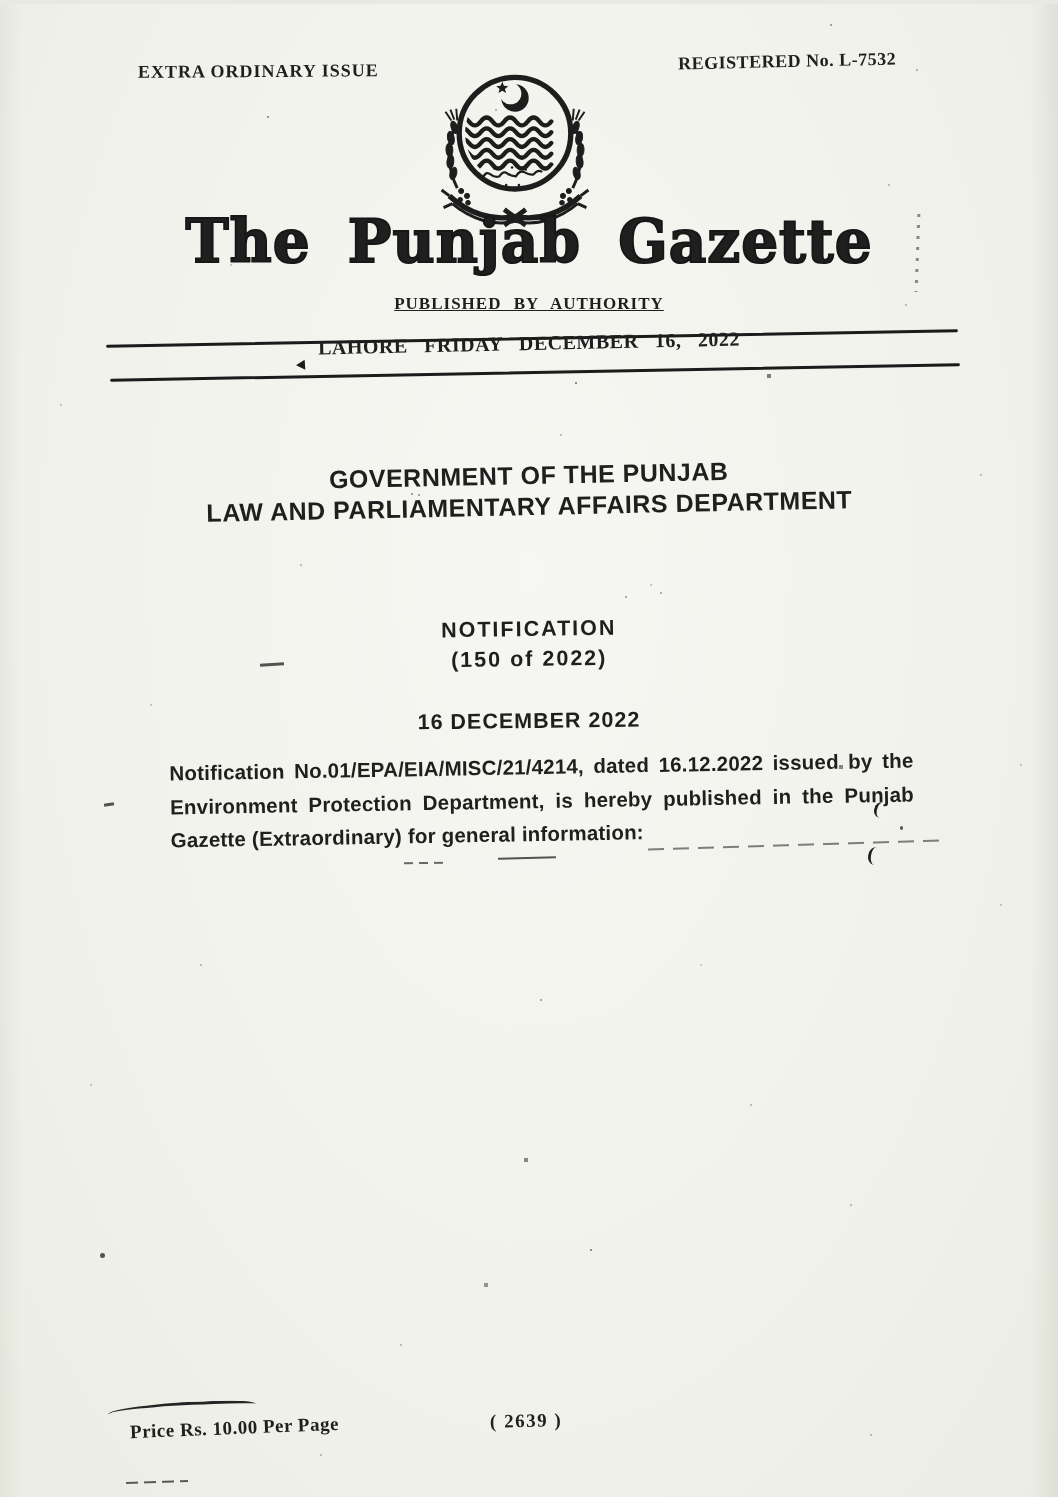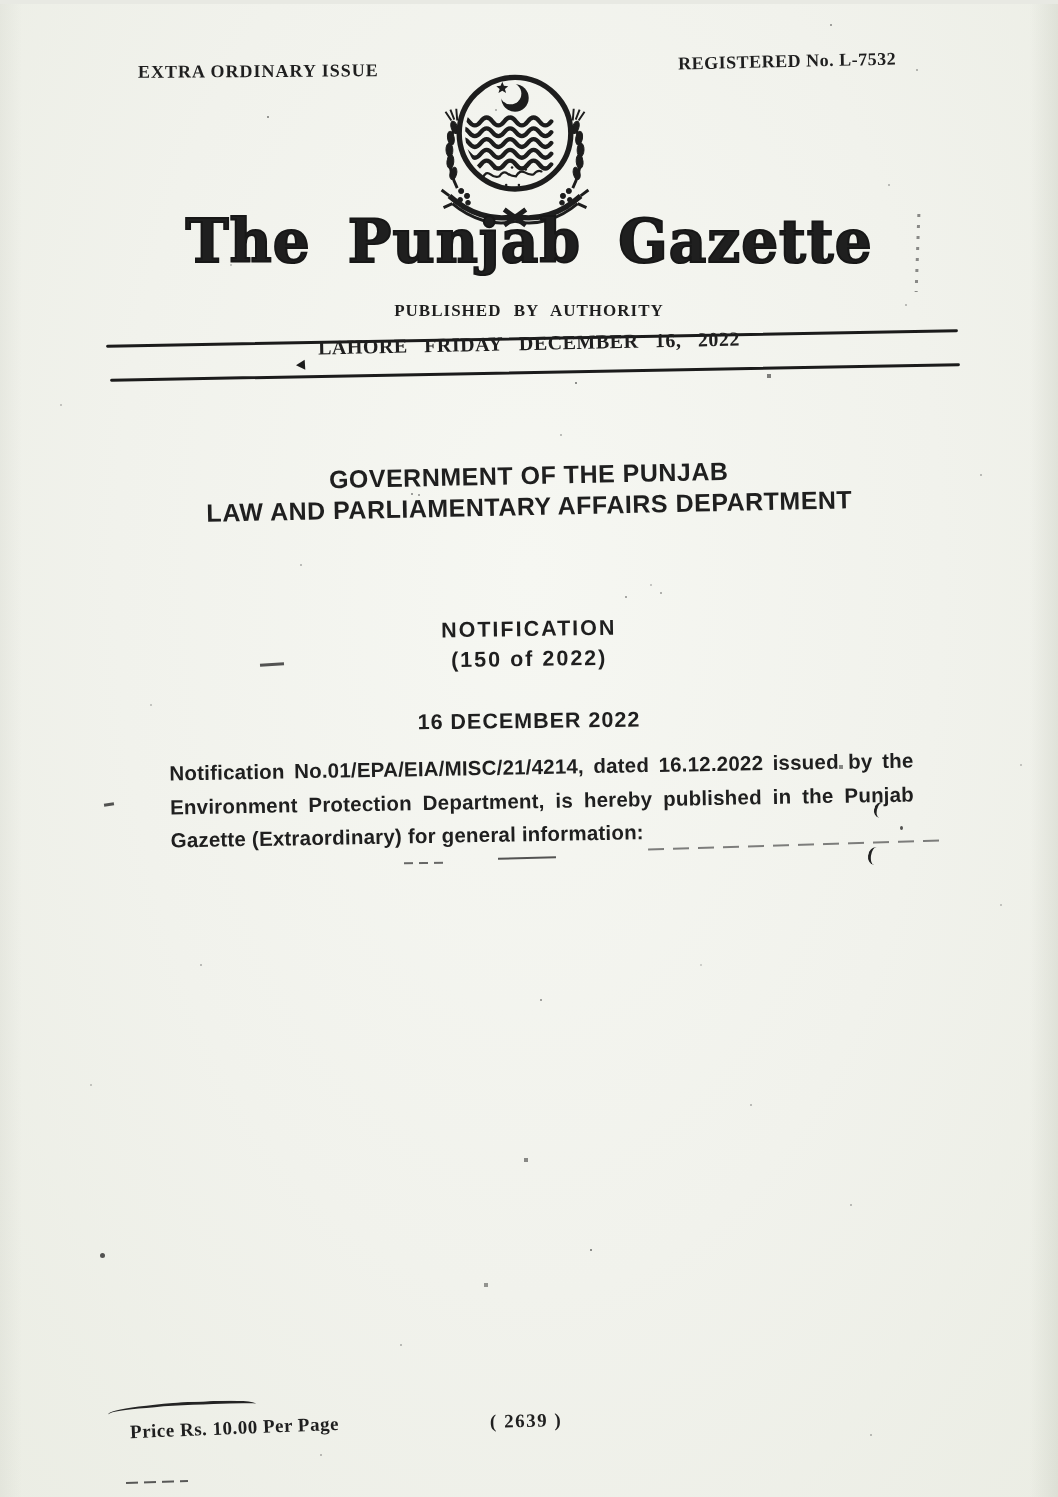--- a/index.html
+++ b/index.html
@@ -41,21 +41,21 @@
 
   
   .issue-label{left:138px;top:57px;font:bold 18px "Liberation Serif", serif;letter-spacing:1px;transform:rotate(-.4deg);}
   .reg-label{left:678px;top:47px;font:bold 18px "Liberation Serif", serif;letter-spacing:.5px;transform:rotate(-1.3deg);}
   .emblem{left:422px;top:53px;width:186px;height:174px;}
   .masthead{left:0;right:0;top:203px;margin:0;text-align:center;
     font-family:"DejaVu Serif", serif;font-weight:bold;font-size:58px;
     letter-spacing:1px;word-spacing:16px;
     -webkit-text-stroke:2px #171717;text-shadow:0 0 1px #171717;
     transform:scaleY(1.04);}
-  .published{top:297px;font:bold 17px "Liberation Serif", serif;letter-spacing:1px;word-spacing:7px;}
+  .published{top:290px;font:bold 17px "Liberation Serif", serif;letter-spacing:1px;word-spacing:7px;text-decoration:underline;}
   .rule{background:#1b1b1b;height:3px;border-radius:2px;transform:rotate(-1.05deg);}
   .rule-top{left:106px;top:333px;width:852px;}
   .rule-bottom{left:110px;top:367px;width:850px;}
   .dateline{top:328px;font:bold 20px "Liberation Serif", serif;word-spacing:11px;letter-spacing:.5px;transform:rotate(-1.2deg);}
   .rule-arrow{left:296px;top:356px;width:0;height:0;border-top:5px solid transparent;border-bottom:5px solid transparent;border-right:9px solid #1b1b1b;transform:rotate(-4deg);}
 
   
   .org-block{top:456px;font-weight:bold;font-size:25px;line-height:31px;letter-spacing:.5px;transform:rotate(-1.2deg);}
   .notif-block{top:610px;font-weight:bold;font-size:21.5px;line-height:30px;letter-spacing:2px;transform:rotate(-.9deg);}
   .date-heading{top:705px;font-weight:bold;font-size:21.5px;letter-spacing:1px;transform:rotate(-.7deg);}

